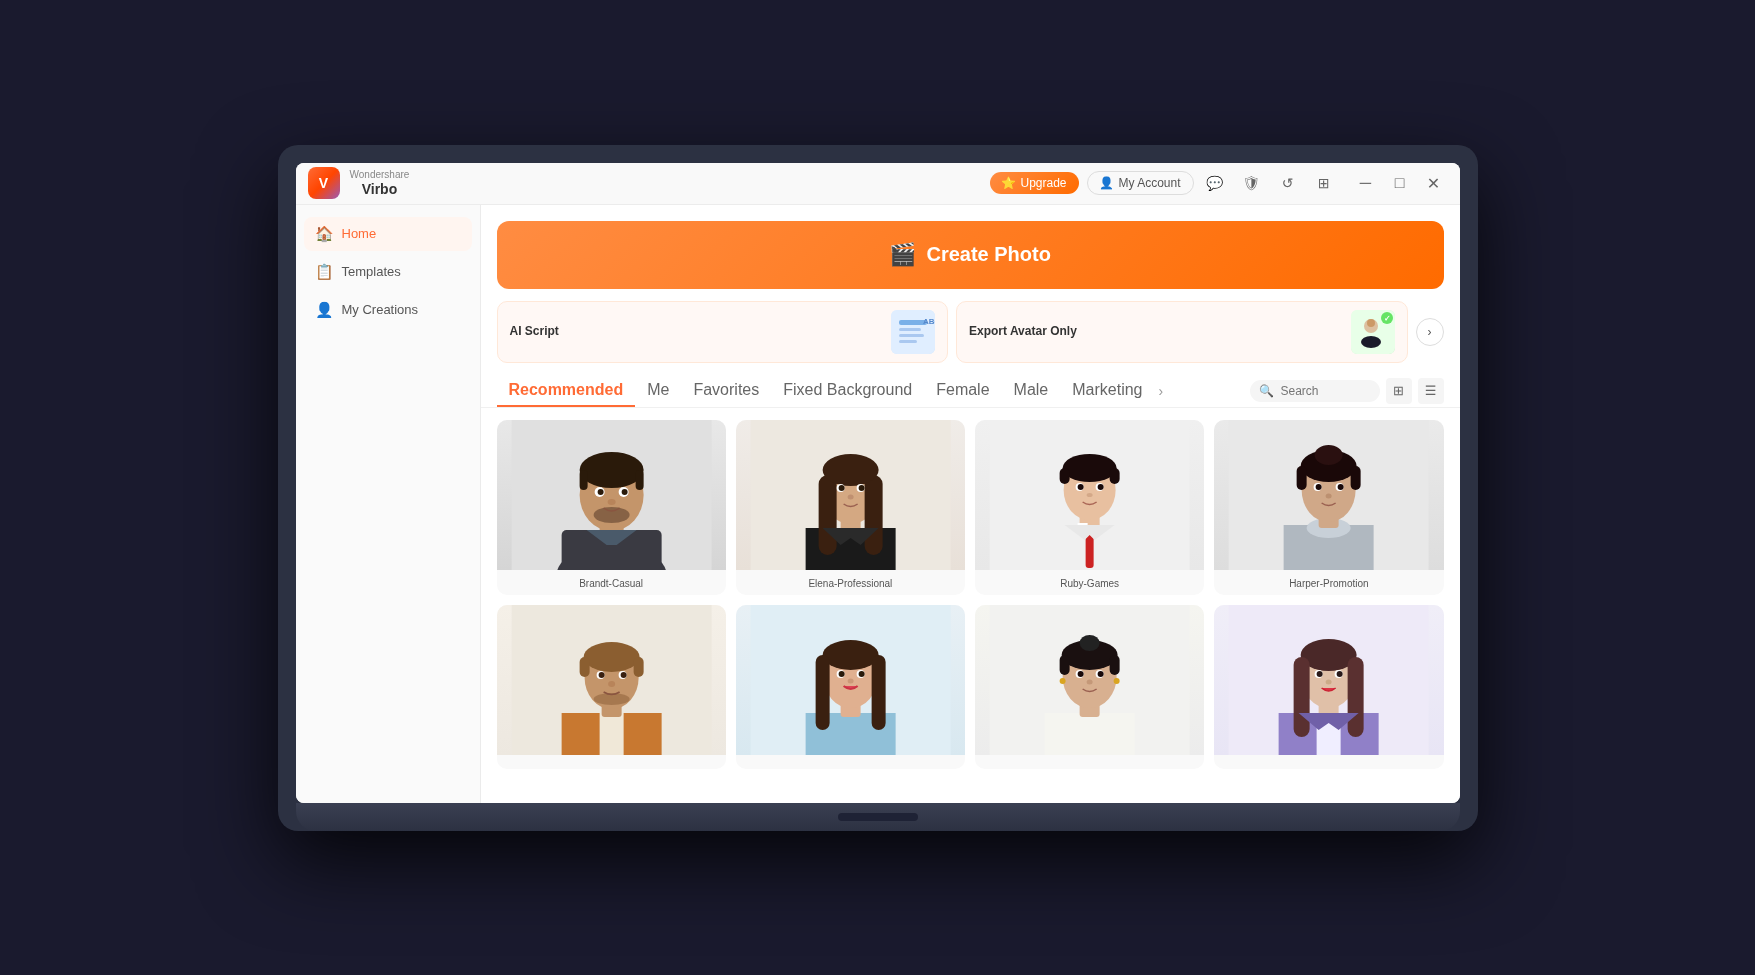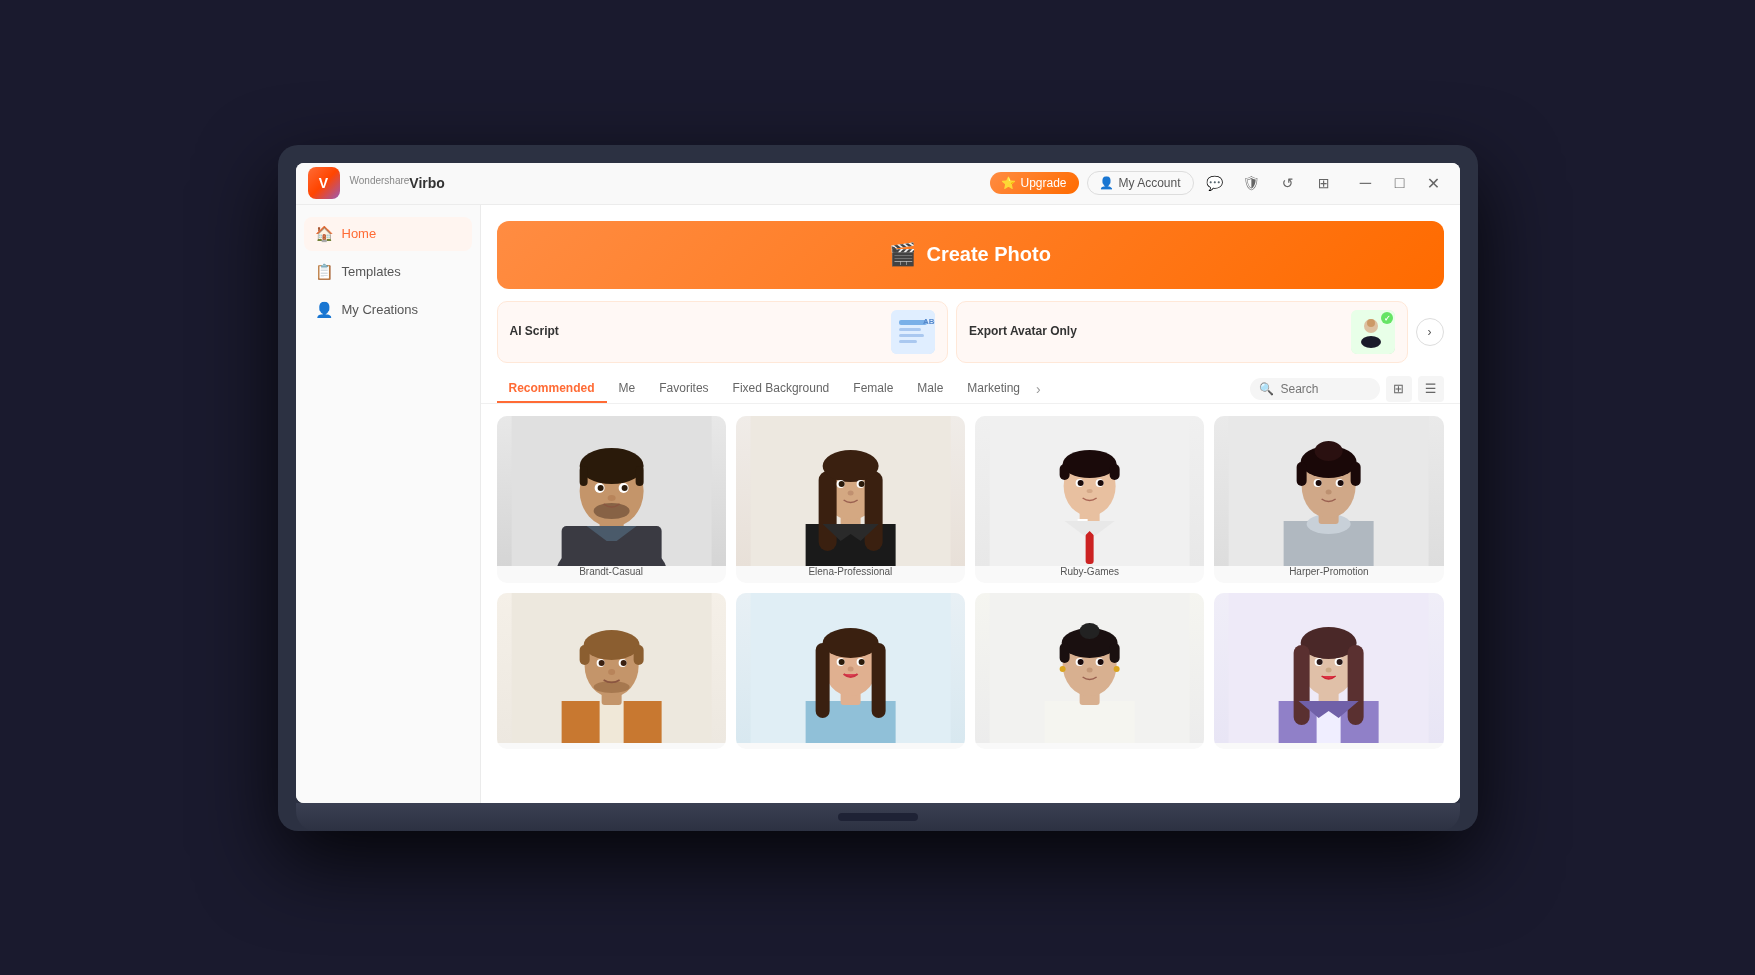--- a/index.html
+++ b/index.html
@@ -71,21 +71,21 @@
       display: flex;
       align-items: center;
       justify-content: center;
       color: white;
       font-size: 14px;
       font-weight: bold;
     }
 
     .app-title-text {
       display: flex;
-      flex-direction: row;
+      flex-direction: column;
       line-height: 1.2;
     }
 
     .app-brand {
       font-size: 10px;
       color: #888;
       font-weight: 400;
     }
 
     .app-name {
@@ -331,21 +331,21 @@
       display: flex;
       align-items: center;
       padding: 0 16px;
       gap: 0;
       border-bottom: 1px solid #f0f0f0;
       margin-bottom: 8px;
     }
 
     .filter-tab {
       padding: 6px 12px;
-      font-size: 12px;
+      font-size: 16px;
       color: #666;
       cursor: pointer;
       border-bottom: 2px solid transparent;
       white-space: nowrap;
     }
 
     .filter-tab.active {
       color: #ff6b35;
       border-bottom-color: #ff6b35;
       font-weight: 600;
@@ -422,21 +422,21 @@
       width: 100%;
       height: 150px;
       object-fit: cover;
       display: flex;
       align-items: center;
       justify-content: center;
       overflow: hidden;
     }
 
     .avatar-label {
-      padding: 0 8px 6px;
+      padding: 8px 8px 6px;
       font-size: 10px;
       color: #555;
       text-align: center;
     }
 
     
     .avatar-brandt { background: linear-gradient(to bottom, #e8e8e8, #d5d5d5); }
     .avatar-elena { background: linear-gradient(to bottom, #f0ece8, #e8e0d8); }
     .avatar-ruby { background: linear-gradient(to bottom, #f0f0f0, #e8e8e8); }
     .avatar-harper { background: linear-gradient(to bottom, #eaeaea, #ddd); }

